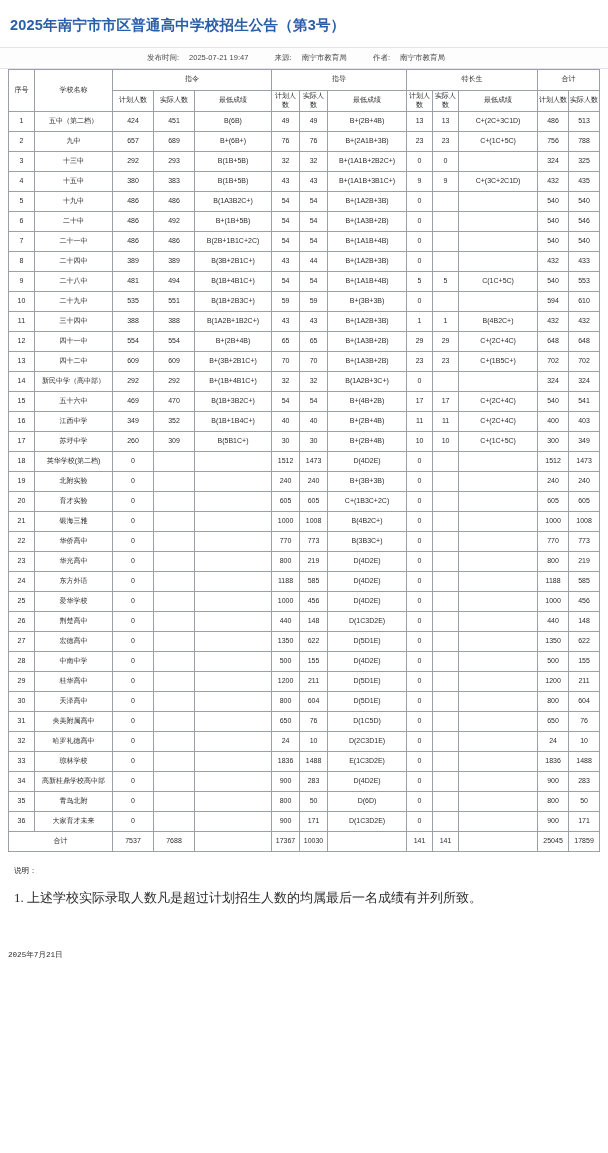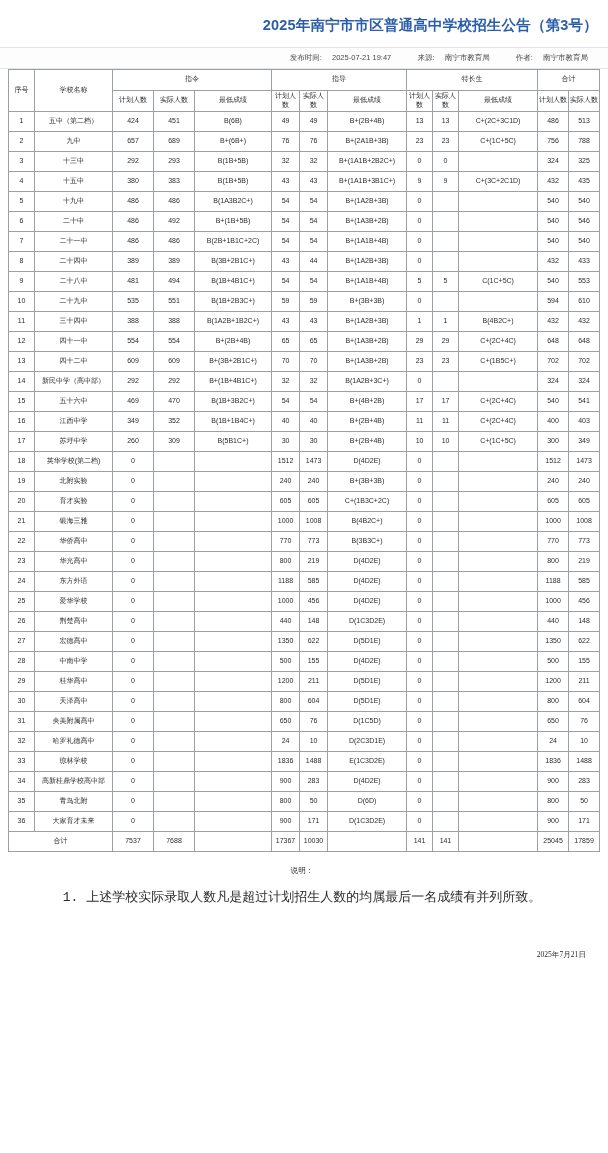--- a/index.html
+++ b/index.html
@@ -14,34 +14,34 @@
     color: #2b2b2b;
     -webkit-font-smoothing: antialiased;
   }
   .page {
     width: 608px;
     position: relative;
     box-sizing: border-box;
   }
   
   .doc-title {
-    text-align: right;
+    text-align: left;
     font-family: "Liberation Sans", "DejaVu Sans", sans-serif;
     font-size: 14.5px;
     font-weight: bold;
     color: #2b5ea8;
     letter-spacing: 0.2px;
     padding: 16px 10px 12px 10px;
     line-height: 1.3;
   }
   .meta-bar {
     border-top: 1px solid #e2e6ec;
     border-bottom: 1px solid #e2e6ec;
     background: #fdfdfe;
-    text-align: right;
+    text-align: center;
     font-size: 7.5px;
     color: #4a4a4a;
     padding: 5px 16px 5px 0;
     font-family: "Liberation Sans", "DejaVu Sans", sans-serif;
   }
   .meta-bar span { margin: 0 4px; white-space: nowrap; }
   .meta-bar .sep { display: inline-block; width: 6px; }
 
   .intro {
     font-size: 7.6px;
@@ -94,37 +94,35 @@
   col.c-s2     { width: 79px; }
   col.c-p3     { width: 26px; }
   col.c-a3     { width: 26px; }
   col.c-s3     { width: 79px; }
   col.c-pt     { width: 31px; }
   col.c-at     { width: 31px; }
 
   
   .notes {
     padding: 14px 18px 0 14px;
-    font-family: Liberation Mono, monospace;
-    text-align: center;
+    font-family: Liberation Serif, serif;
   }
   .notes .note-head {
     font-size: 7.6px;
     margin-bottom: 12px;
   }
   .notes .note-line {
     font-size: 13px;
     margin-bottom: 13px;
     line-height: 1.5;
   }
   .signdate {
-    text-align: right;
     font-size: 7.6px;
-    font-family: Liberation Serif, serif;
-    padding: 30px 22px 24px 0;
+    font-family: Liberation Mono, monospace;
+    padding: 30px 22px 24px 8px;
   }
 </style>
 </head>
 <body>
 
 <div class="page">
 
   <div class="doc-title">2025年南宁市市区普通高中学校招生公告（第3号）</div>
 
   <div class="meta-bar">

